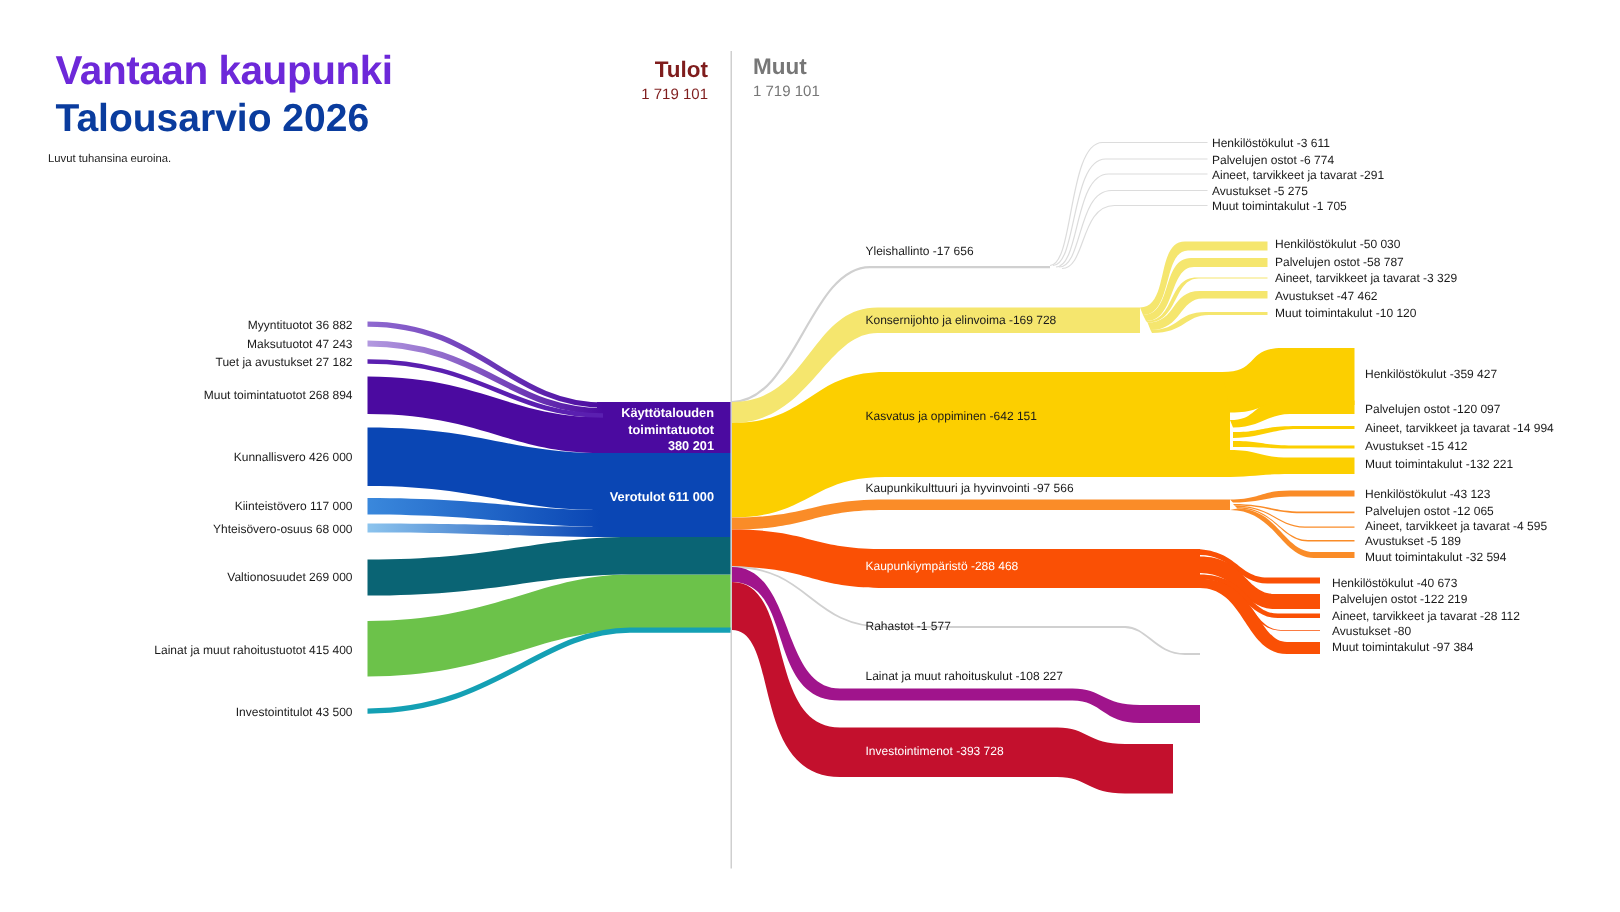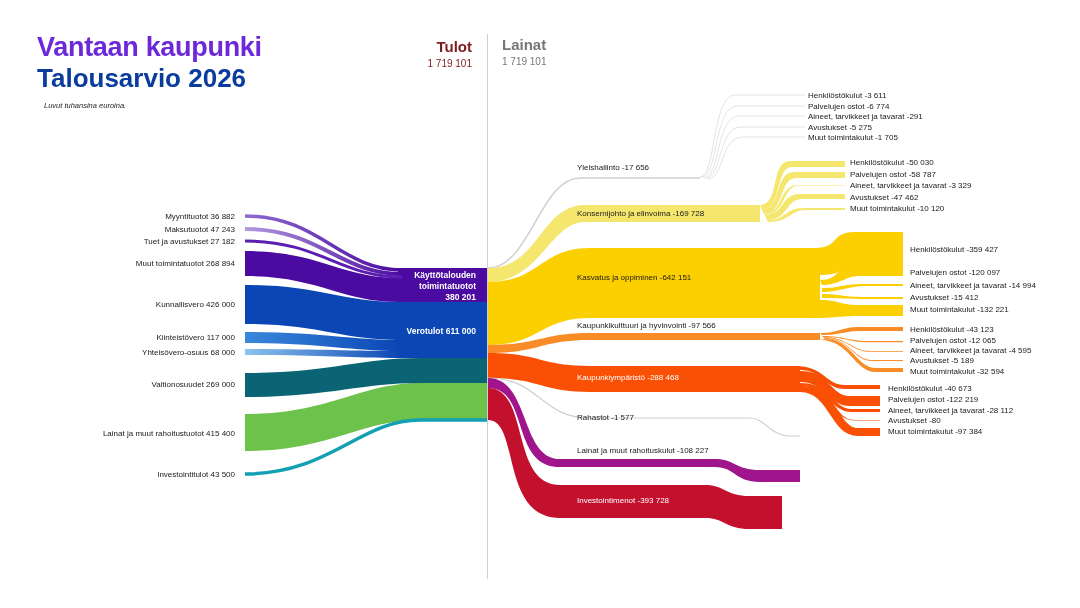--- a/index.html
+++ b/index.html
@@ -1,40 +1,40 @@
 <!DOCTYPE html>
 <html><head>
 <meta charset="utf-8">
 <style>
   html,body{margin:0;padding:0;background:#ffffff;}
   body{width:1080px;height:608px;position:relative;overflow:hidden;font-family:"Liberation Sans",sans-serif;color:#1a1a1a;}
   .title{position:absolute;left:37px;top:32px;font-size:27px;font-weight:700;color:#6d28d9;letter-spacing:-0.3px;line-height:30px;}
   .subtitle{position:absolute;left:37px;top:63px;font-size:26px;font-weight:700;color:#0a3c9e;line-height:30px;}
-  .note{position:absolute;left:44px;top:101px;font-size:7.5px;color:#222;font-style:italic;}
+  .note{position:absolute;left:32px;top:101px;font-size:7.5px;color:#222;}
   .hdr-left{position:absolute;right:608px;top:38px;text-align:right;color:#7f1d1d;}
   .hdr-right{position:absolute;left:502px;top:36px;text-align:left;color:#777;}
   .hdr-title{font-size:15px;font-weight:700;line-height:17px;}
   .hdr-val{font-size:10px;line-height:17px;}
   .divider{position:absolute;left:487px;top:34px;width:1px;height:545px;background:#cfcfcf;}
   svg{position:absolute;left:0;top:0;}
   svg text{font-family:"Liberation Sans",sans-serif;}
 </style>
 </head>
 <body>
 
 <div class="title">Vantaan kaupunki</div>
 <div class="subtitle">Talousarvio 2026</div>
 <div class="note">Luvut tuhansina euroina.</div>
 
 <div class="hdr-left">
   <div class="hdr-title">Tulot</div>
   <div class="hdr-val">1 719 101</div>
 </div>
 <div class="hdr-right">
-  <div class="hdr-title">Lainat</div>
+  <div class="hdr-title">Muut</div>
   <div class="hdr-val">1 719 101</div>
 </div>
 <div class="divider"></div>
 
 <svg width="1080" height="608" viewBox="0 0 1080 608">
   <defs>
     <linearGradient id="gKiint" x1="0" x2="1">
         <stop offset="0" stop-color="#3a88dc"></stop>
         <stop offset="1" stop-color="#0a46b4"></stop>
       </linearGradient>

